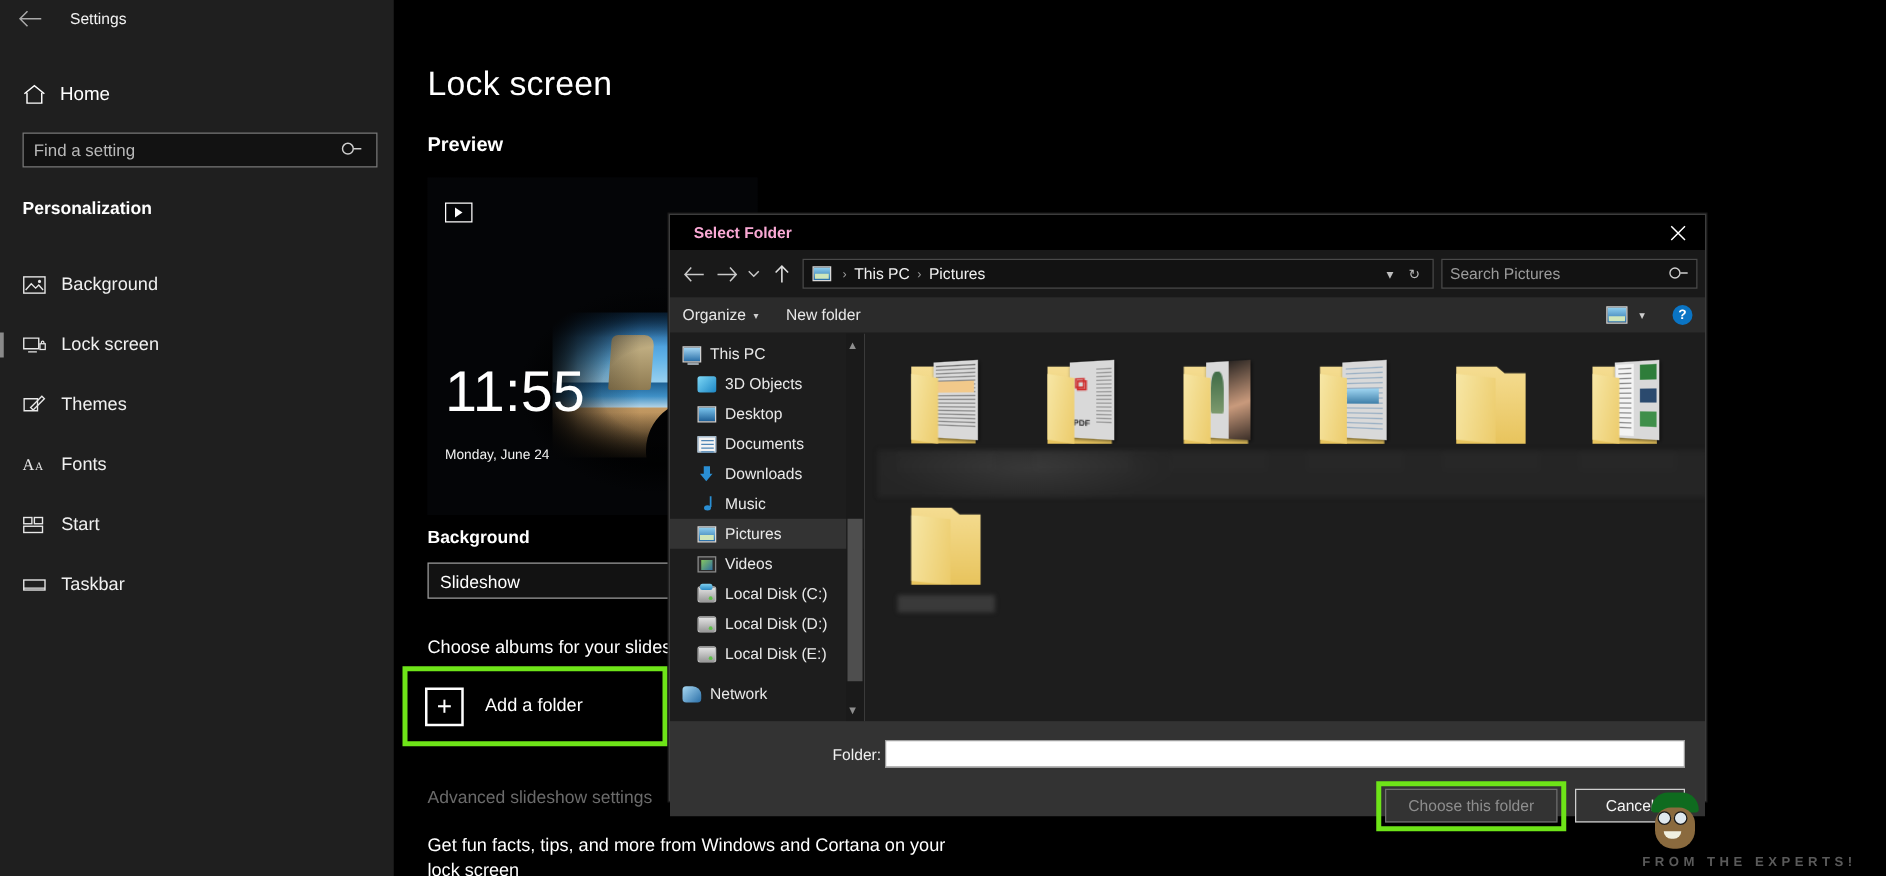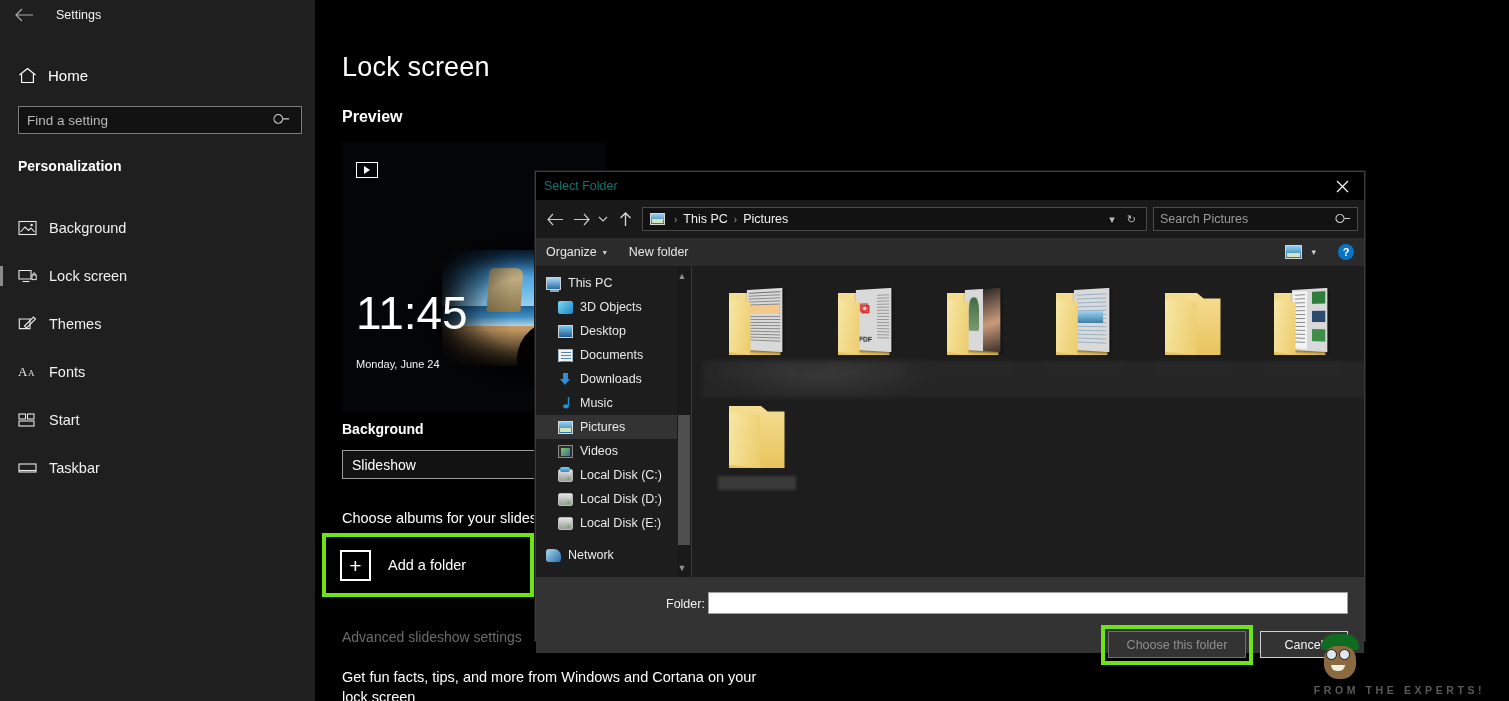--- a/index.html
+++ b/index.html
@@ -142,21 +142,21 @@
 
   
   #dialog {
     position:absolute; left:535px; top:171px; width:830px; height:470px;
     background:#2b2b2b; border:1px solid #3d3d3d;
     box-shadow:0 0 0 1px #1a1a1a;
   }
   #dialog-titlebar {
     height:28px; background:#000; display:flex; align-items:center; position:relative;
   }
-  #dialog-title { font-size:12.5px; color:#0f766e; margin-left:8px; }
+  #dialog-title { font-size:12.5px; color:#f9a8d4; margin-left:19px;font-weight:bold; }
   #dialog-close {
     position:absolute; right:0; top:0; width:44px; height:28px;
     display:flex; align-items:center; justify-content:center; color:#fff; font-size:14px;
   }
 
   #dialog-navbar {
     height:38px; background:#191919; display:flex; align-items:center; padding:0 6px;
   }
   .navbtn {
     width:26px; height:28px; display:flex; align-items:center; justify-content:center;
@@ -508,21 +508,21 @@
   <div id="preview">
     <div class="cave-sky"></div>
     <div class="cave-sea"></div>
     <div class="cave-rock"></div>
     <div class="cave-sand"></div>
     <div class="cave-ledge"></div>
     <div class="cave-mask"></div>
     <div id="preview-badge">
         <i></i>
       </div>
-    <div id="preview-time">11:45</div>
+    <div id="preview-time">11:55</div>
     <div id="preview-date">Monday, June 24</div>
   </div>
 
   <div id="bg-label">Background</div>
   <div id="bg-select">
     <span>Slideshow</span>
   </div>
 
   <div id="albums-label">Choose albums for your slideshow</div>
 

